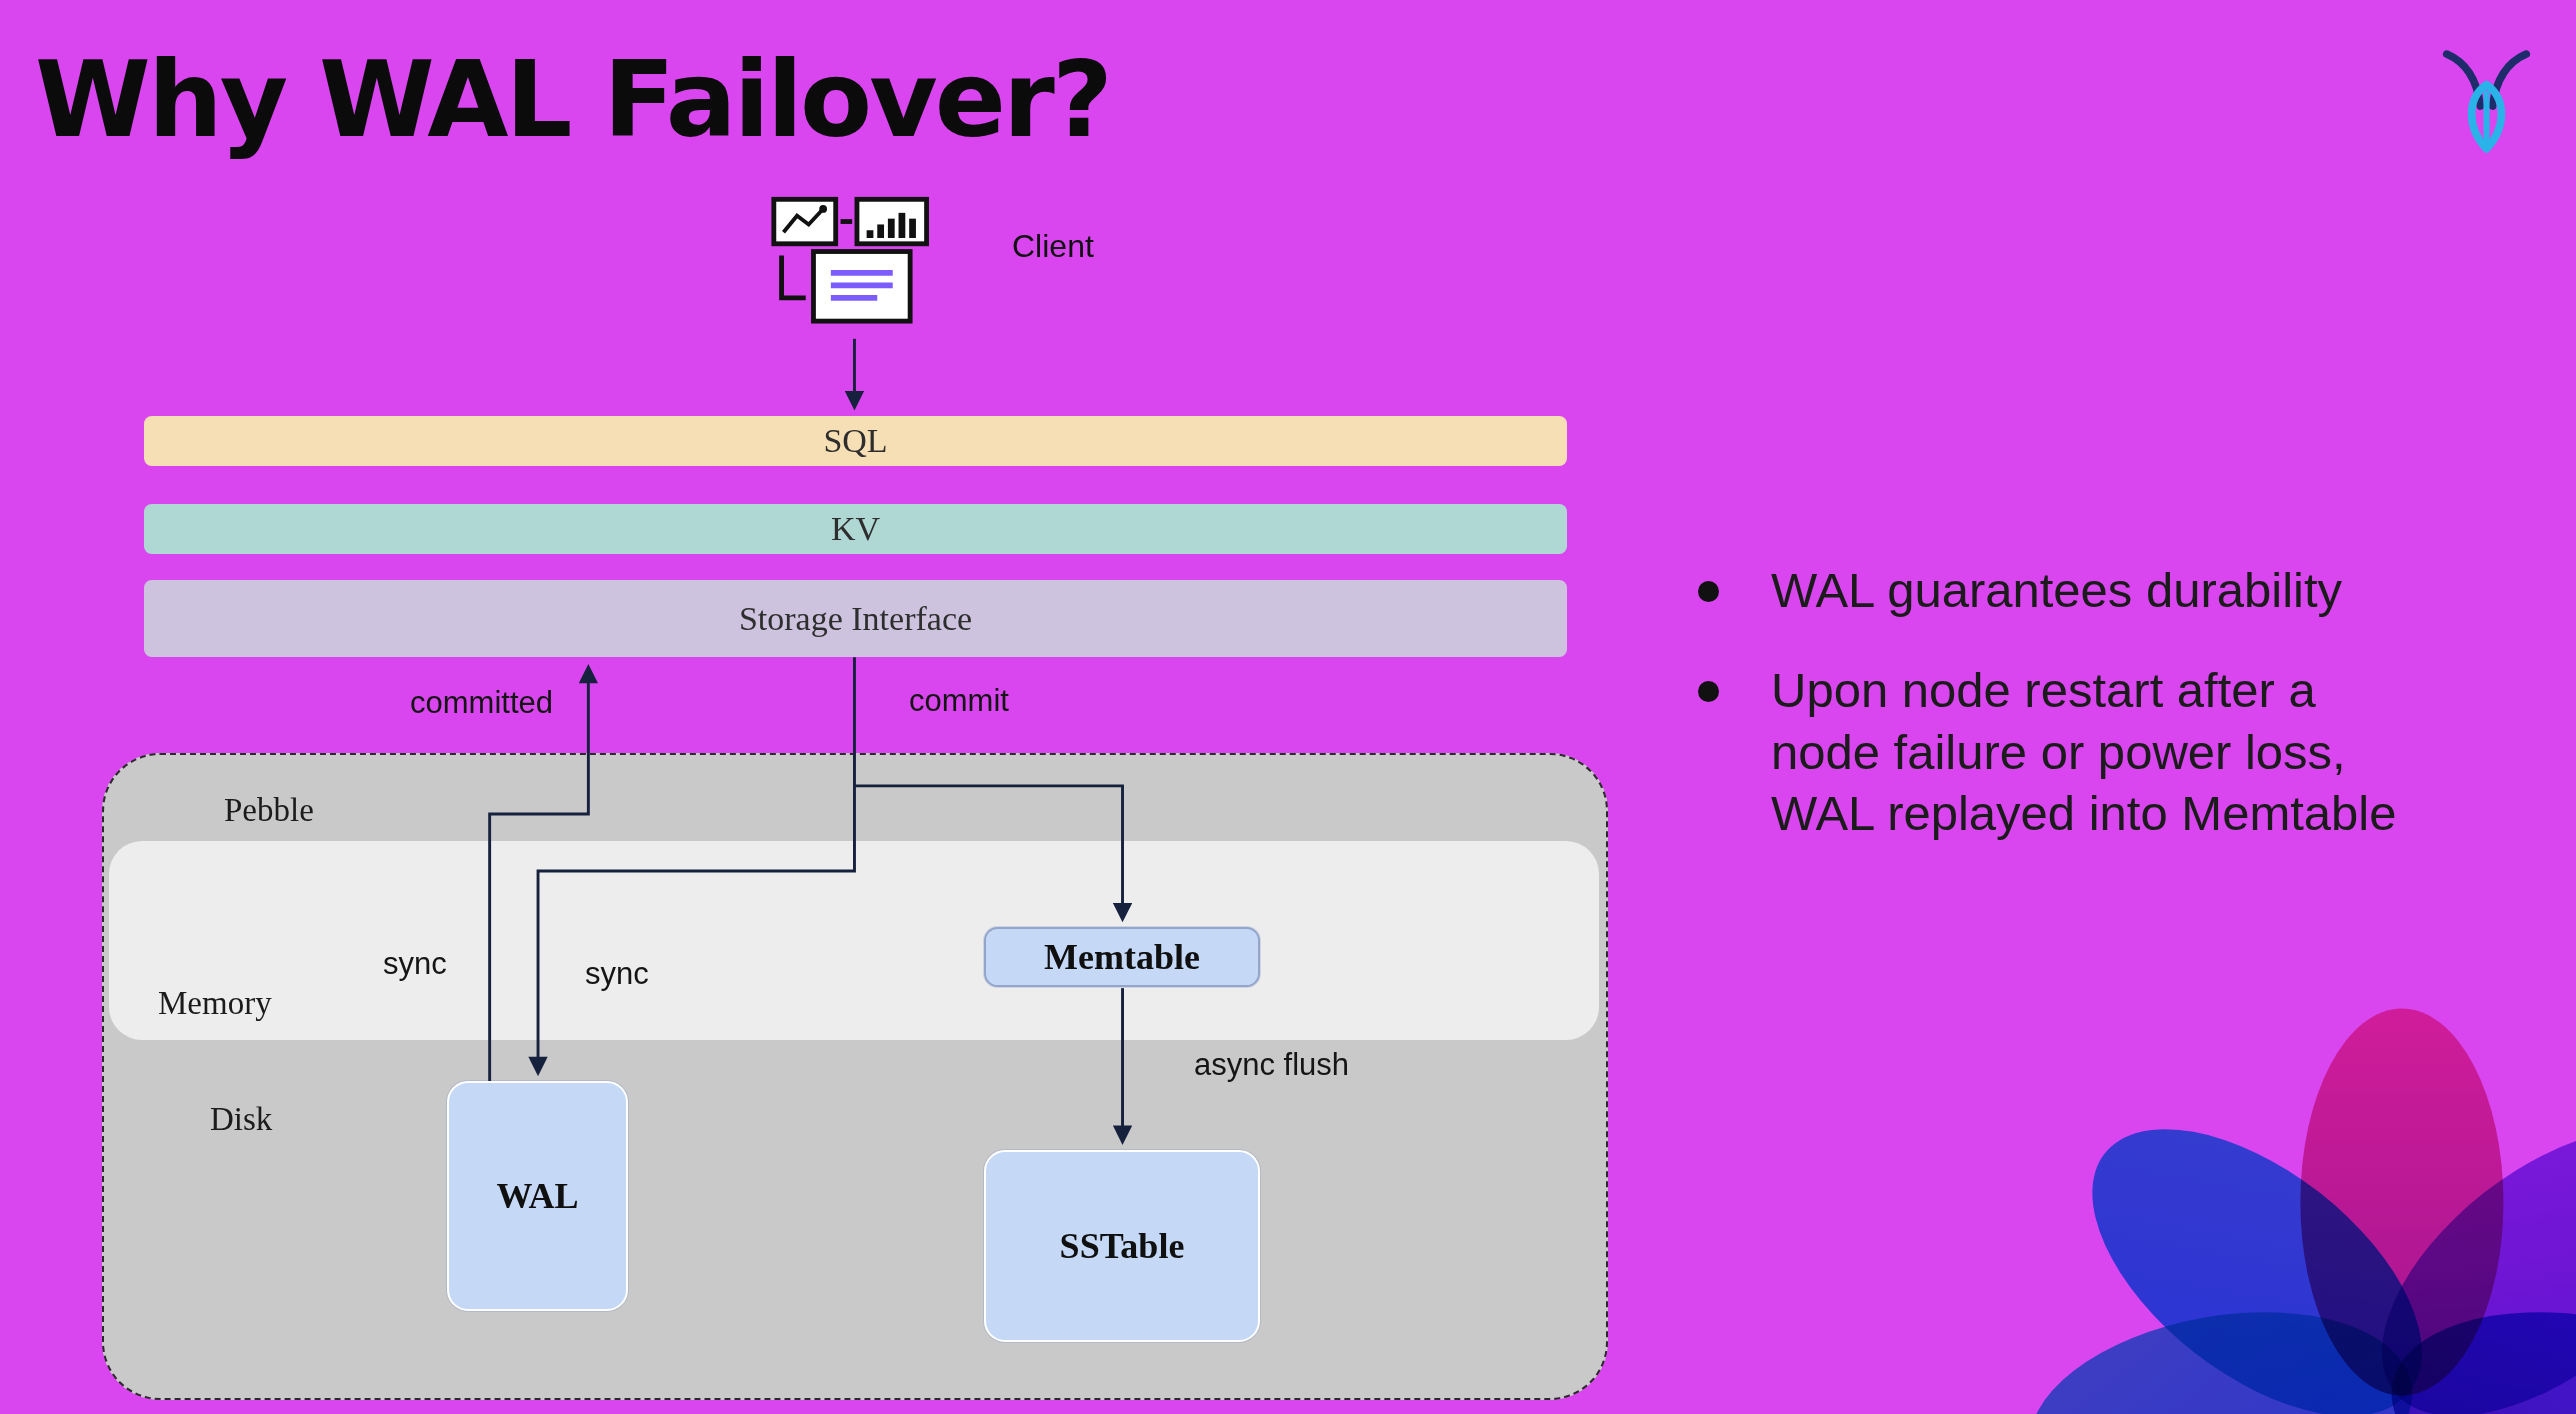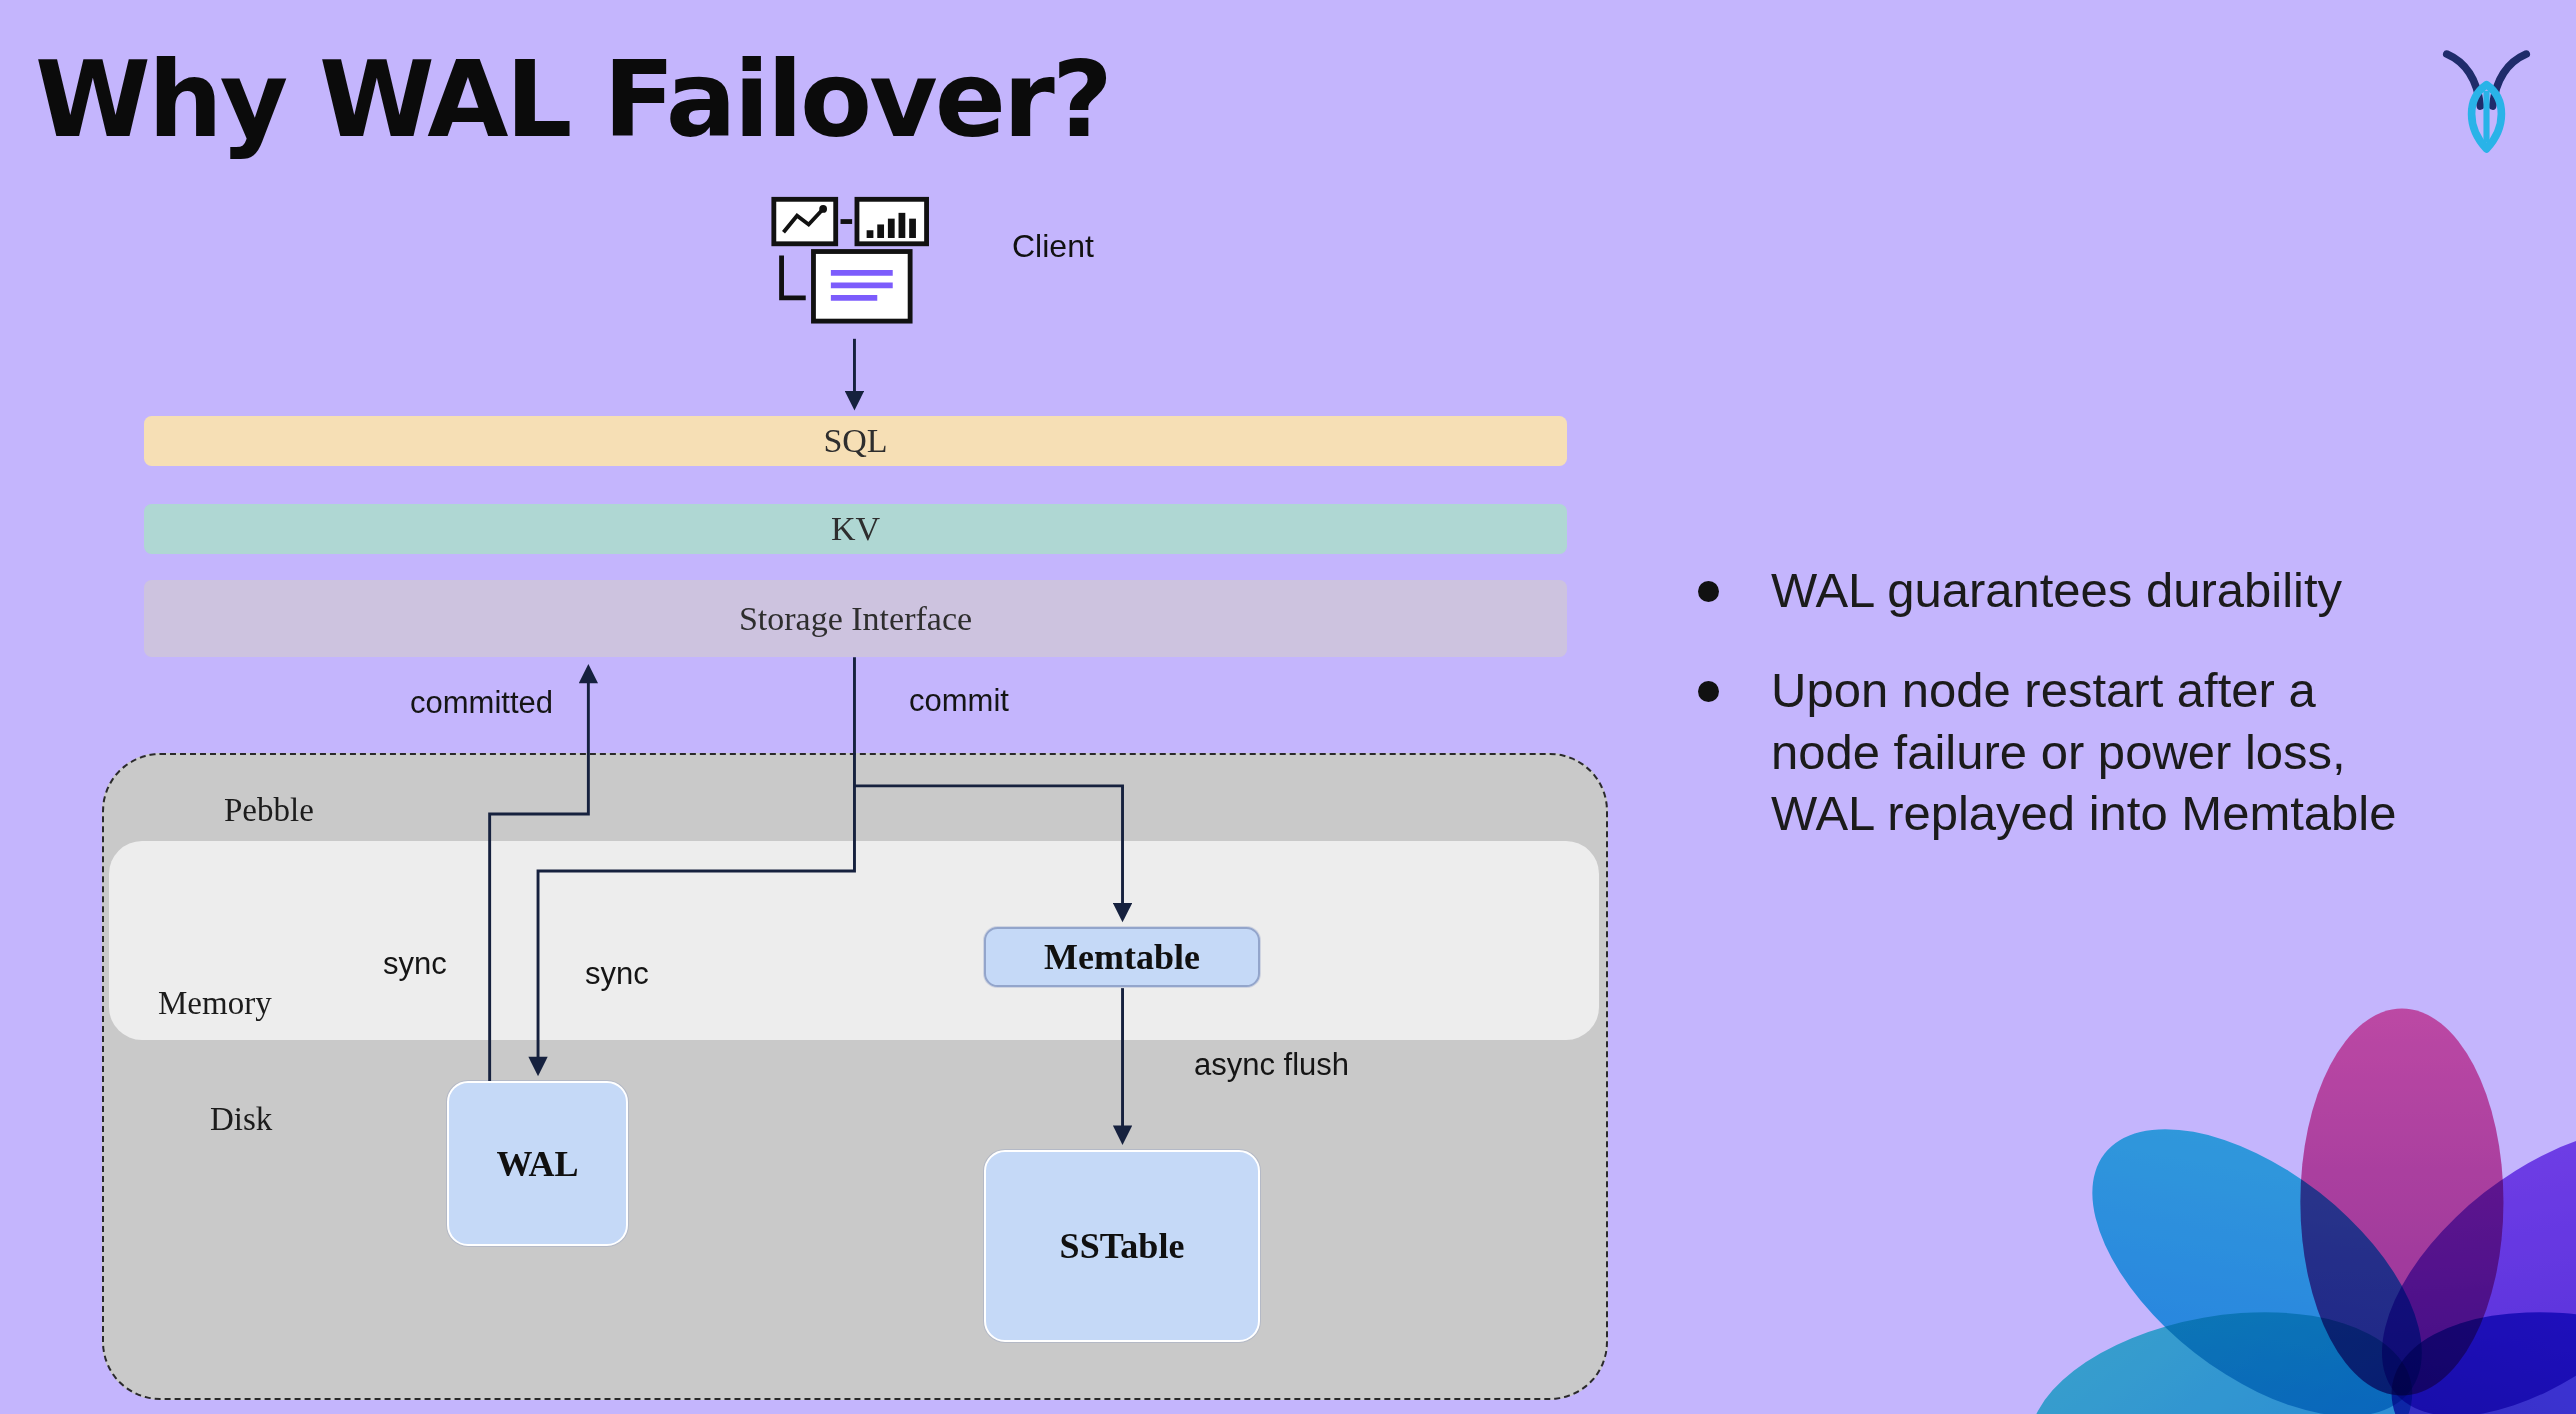--- a/index.html
+++ b/index.html
@@ -1,19 +1,19 @@
 <!DOCTYPE html>
 <html><head>
 <meta charset="utf-8">
 <style>
   * { margin:0; padding:0; box-sizing:border-box; }
   html,body { background:#ffffff; }
   body { font-family:"Liberation Sans", sans-serif; }
 
-  .slide { position:relative; width:2576px; height:1415px; background:#c4b5fd; overflow:hidden;padding-left:13px; }
+  .slide { position:relative; width:2576px; height:1415px; background:#d946ef; overflow:hidden;padding-left:13px; }
   .abs { position:absolute; }
 
   .title {
     left:35px; top:39px;
     font-family:"DejaVu Sans", sans-serif;
     font-size:105px; font-weight:800; letter-spacing:-2.9px; color:#0b0b0b;
   }
 
   .logo { left:2437px; top:48px; width:99px; height:110px; }
 
@@ -42,21 +42,21 @@
   .pebble-label { left:224px; top:792px; }
   .memory-label { left:158px; top:985px; }
   .disk-label   { left:210px; top:1101px; }
 
   .node {
     background:#C5D9F7; border:2.9px solid #ffffff; border-radius:21px;
     display:flex; align-items:center; justify-content:center;
     font-family:"Liberation Serif", serif; font-weight:bold; font-size:36px; color:#101010;
     box-shadow:0 0 0 1px rgba(120,140,190,.25);
   }
-  .node-wal      { left:447px;  top:1081px; width:181px; height:165px; }
+  .node-wal      { left:447px;  top:1081px; width:181px; height:230px; }
   .node-memtable { left:984px; top:927px;  width:276px; height:60px; border-radius:13.5px; border-color:#93A5CB; }
   .node-sstable  { left:984px; top:1150px; width:276px; height:192px; }
 
   .arrow-label { font-size:31px; color:#151515; }
   .lbl-committed { left:410px;  top:685px; }
   .lbl-commit    { left:909px;  top:683px; }
   .lbl-sync-a    { left:383px;  top:946px; }
   .lbl-sync-b    { left:585px;  top:956px; }
   .lbl-async     { left:1194px; top:1047px; }
 

